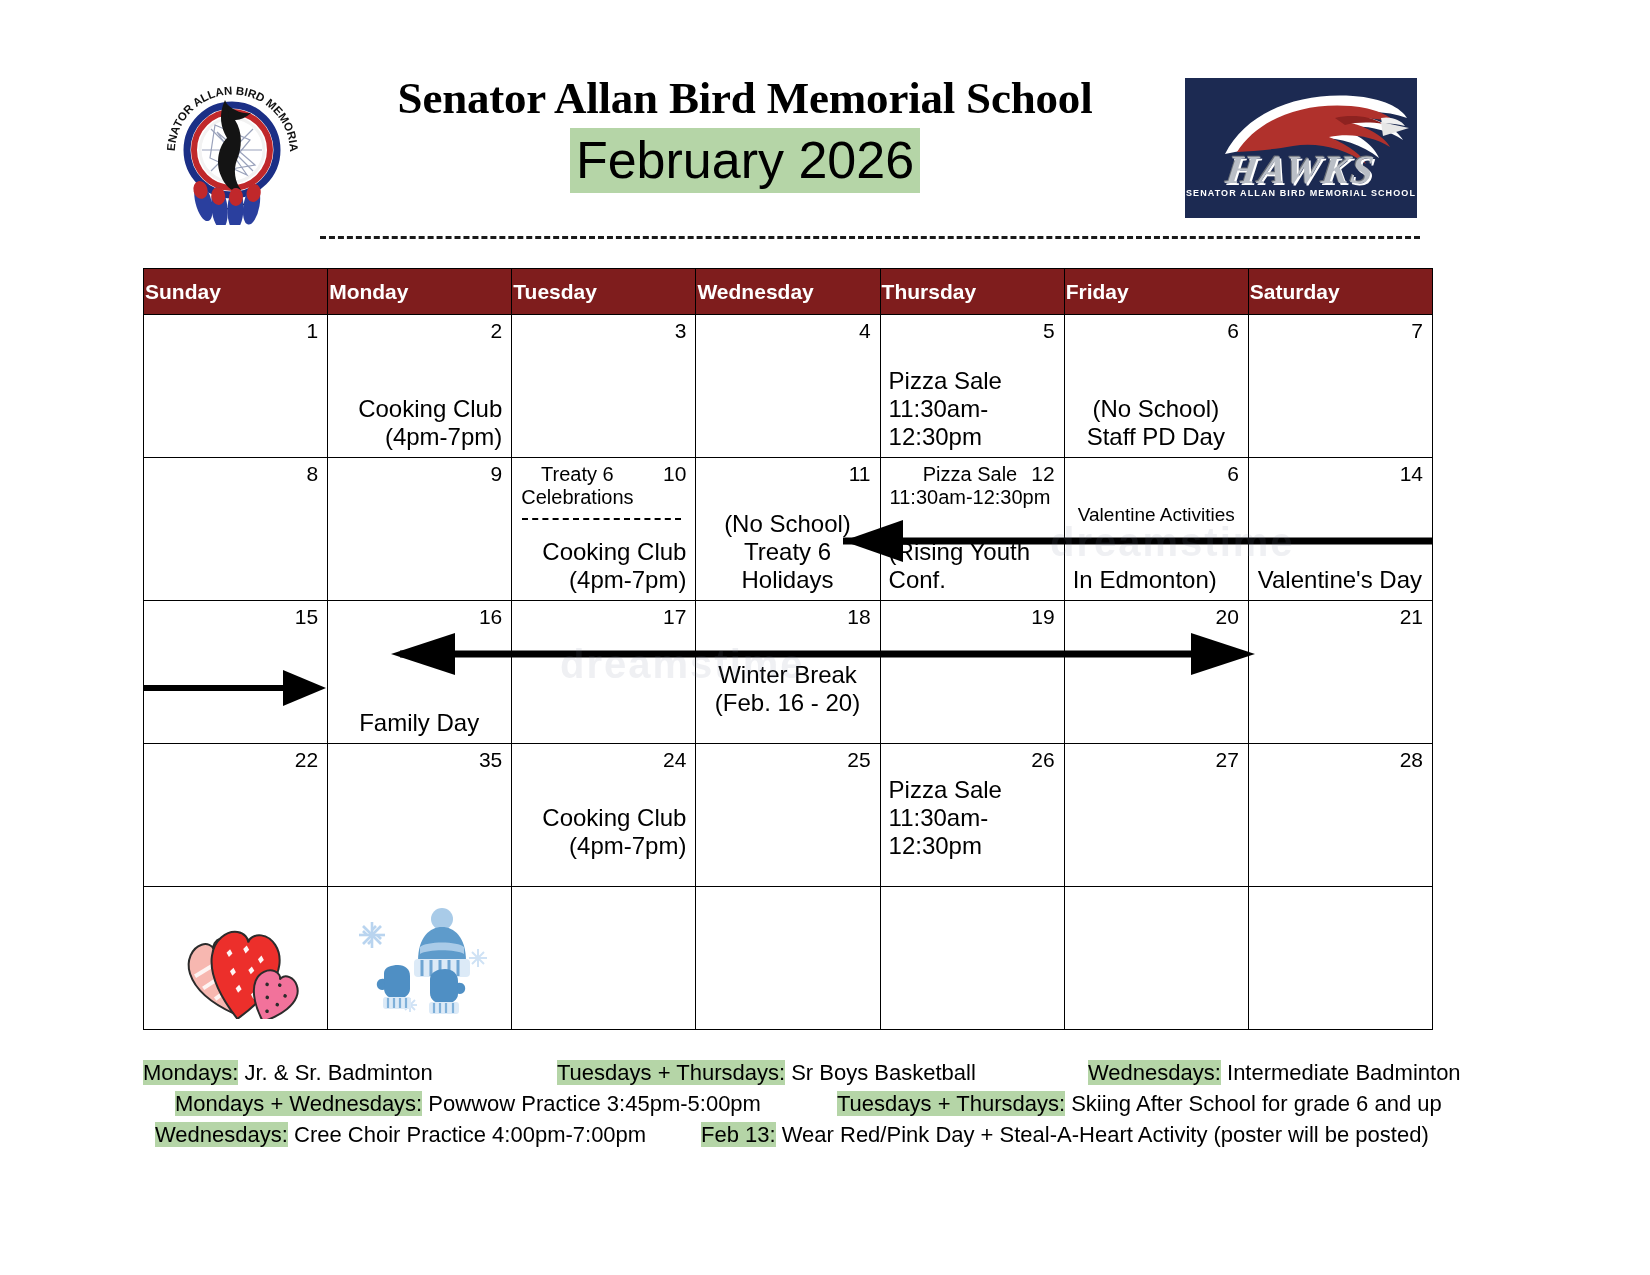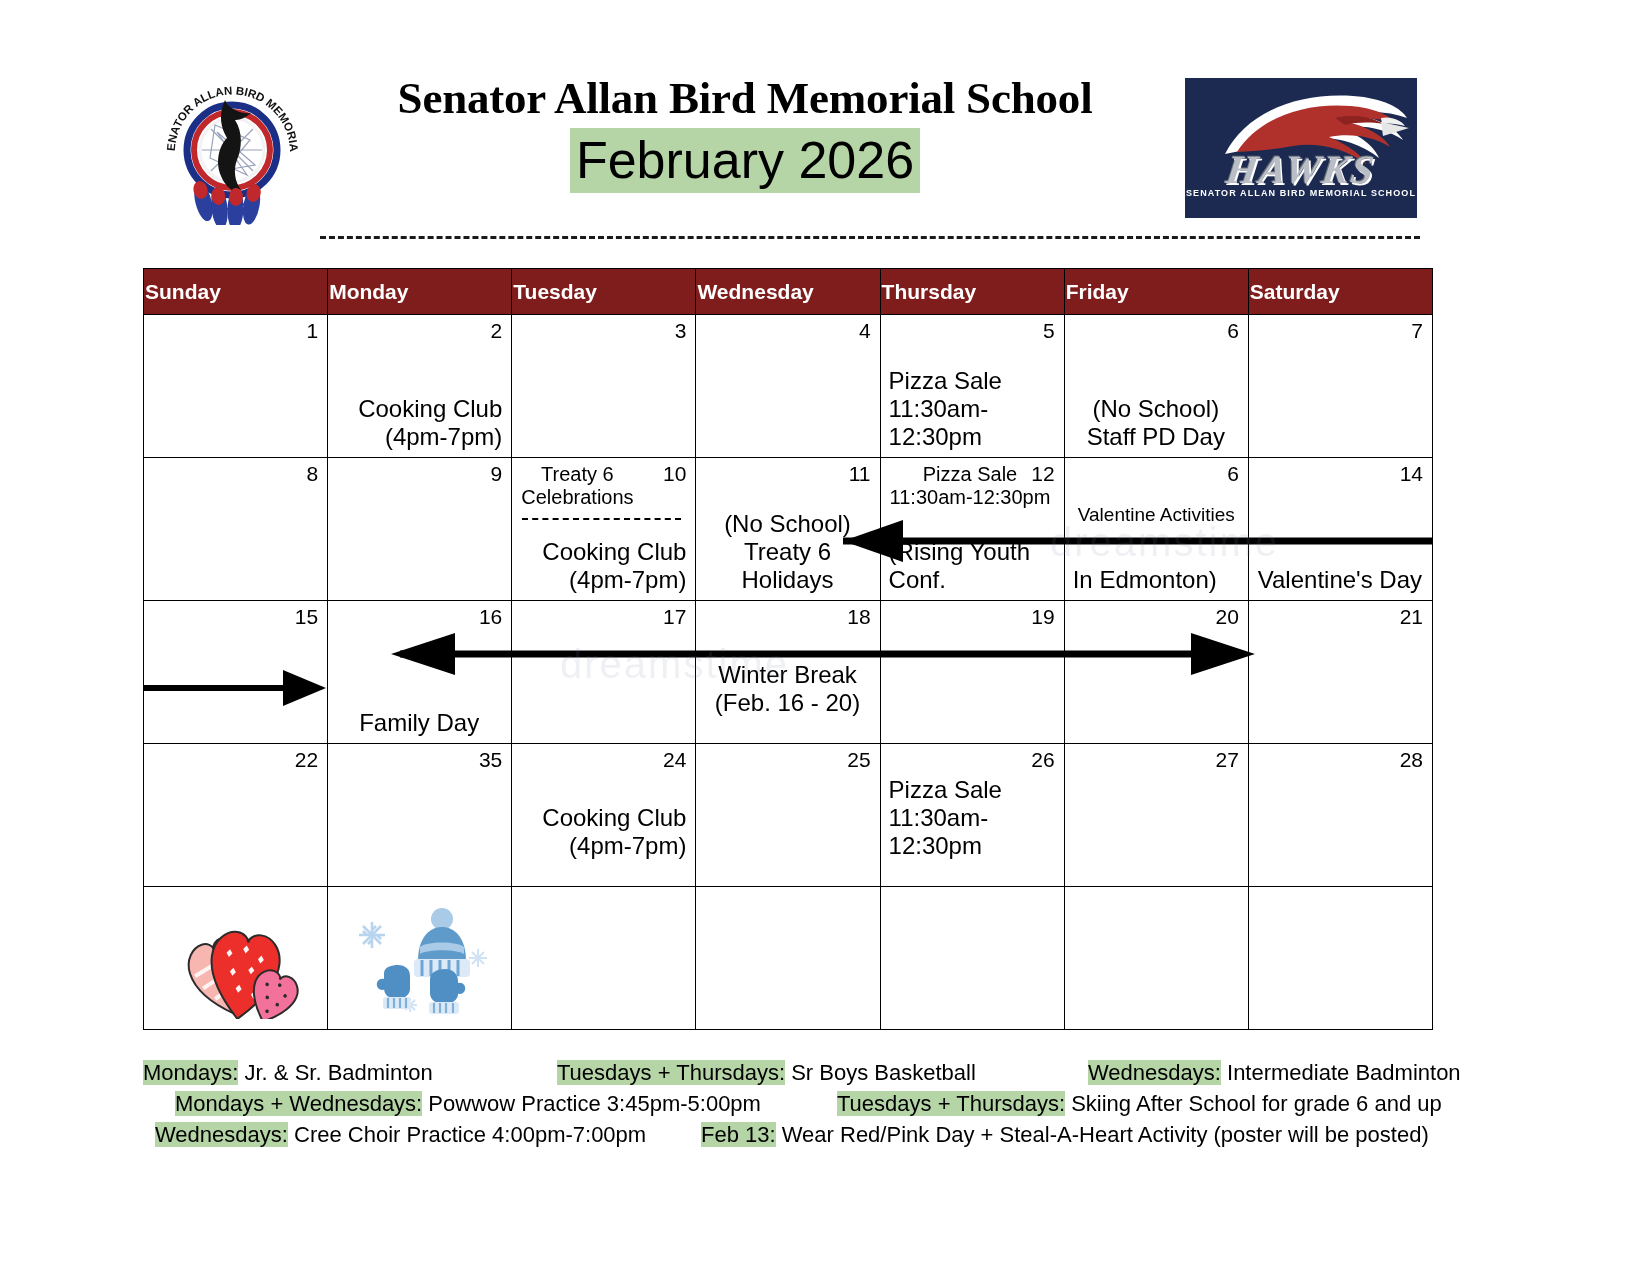--- a/index.html
+++ b/index.html
@@ -187,21 +187,21 @@
     height: 100%;
     pointer-events: none;
   }
 
   
   .watermark {
     position: absolute;
     font-family: "Liberation Sans", sans-serif;
     color: rgba(120,130,160,0.12);
     font-size: 40px;
-    font-weight: normal;
+    font-weight: bold;
     letter-spacing: 2px;
     pointer-events: none;
     user-select: none;
   }
 
   
   .footer {
     position: absolute;
     left: 143px;
     top: 1058px;

